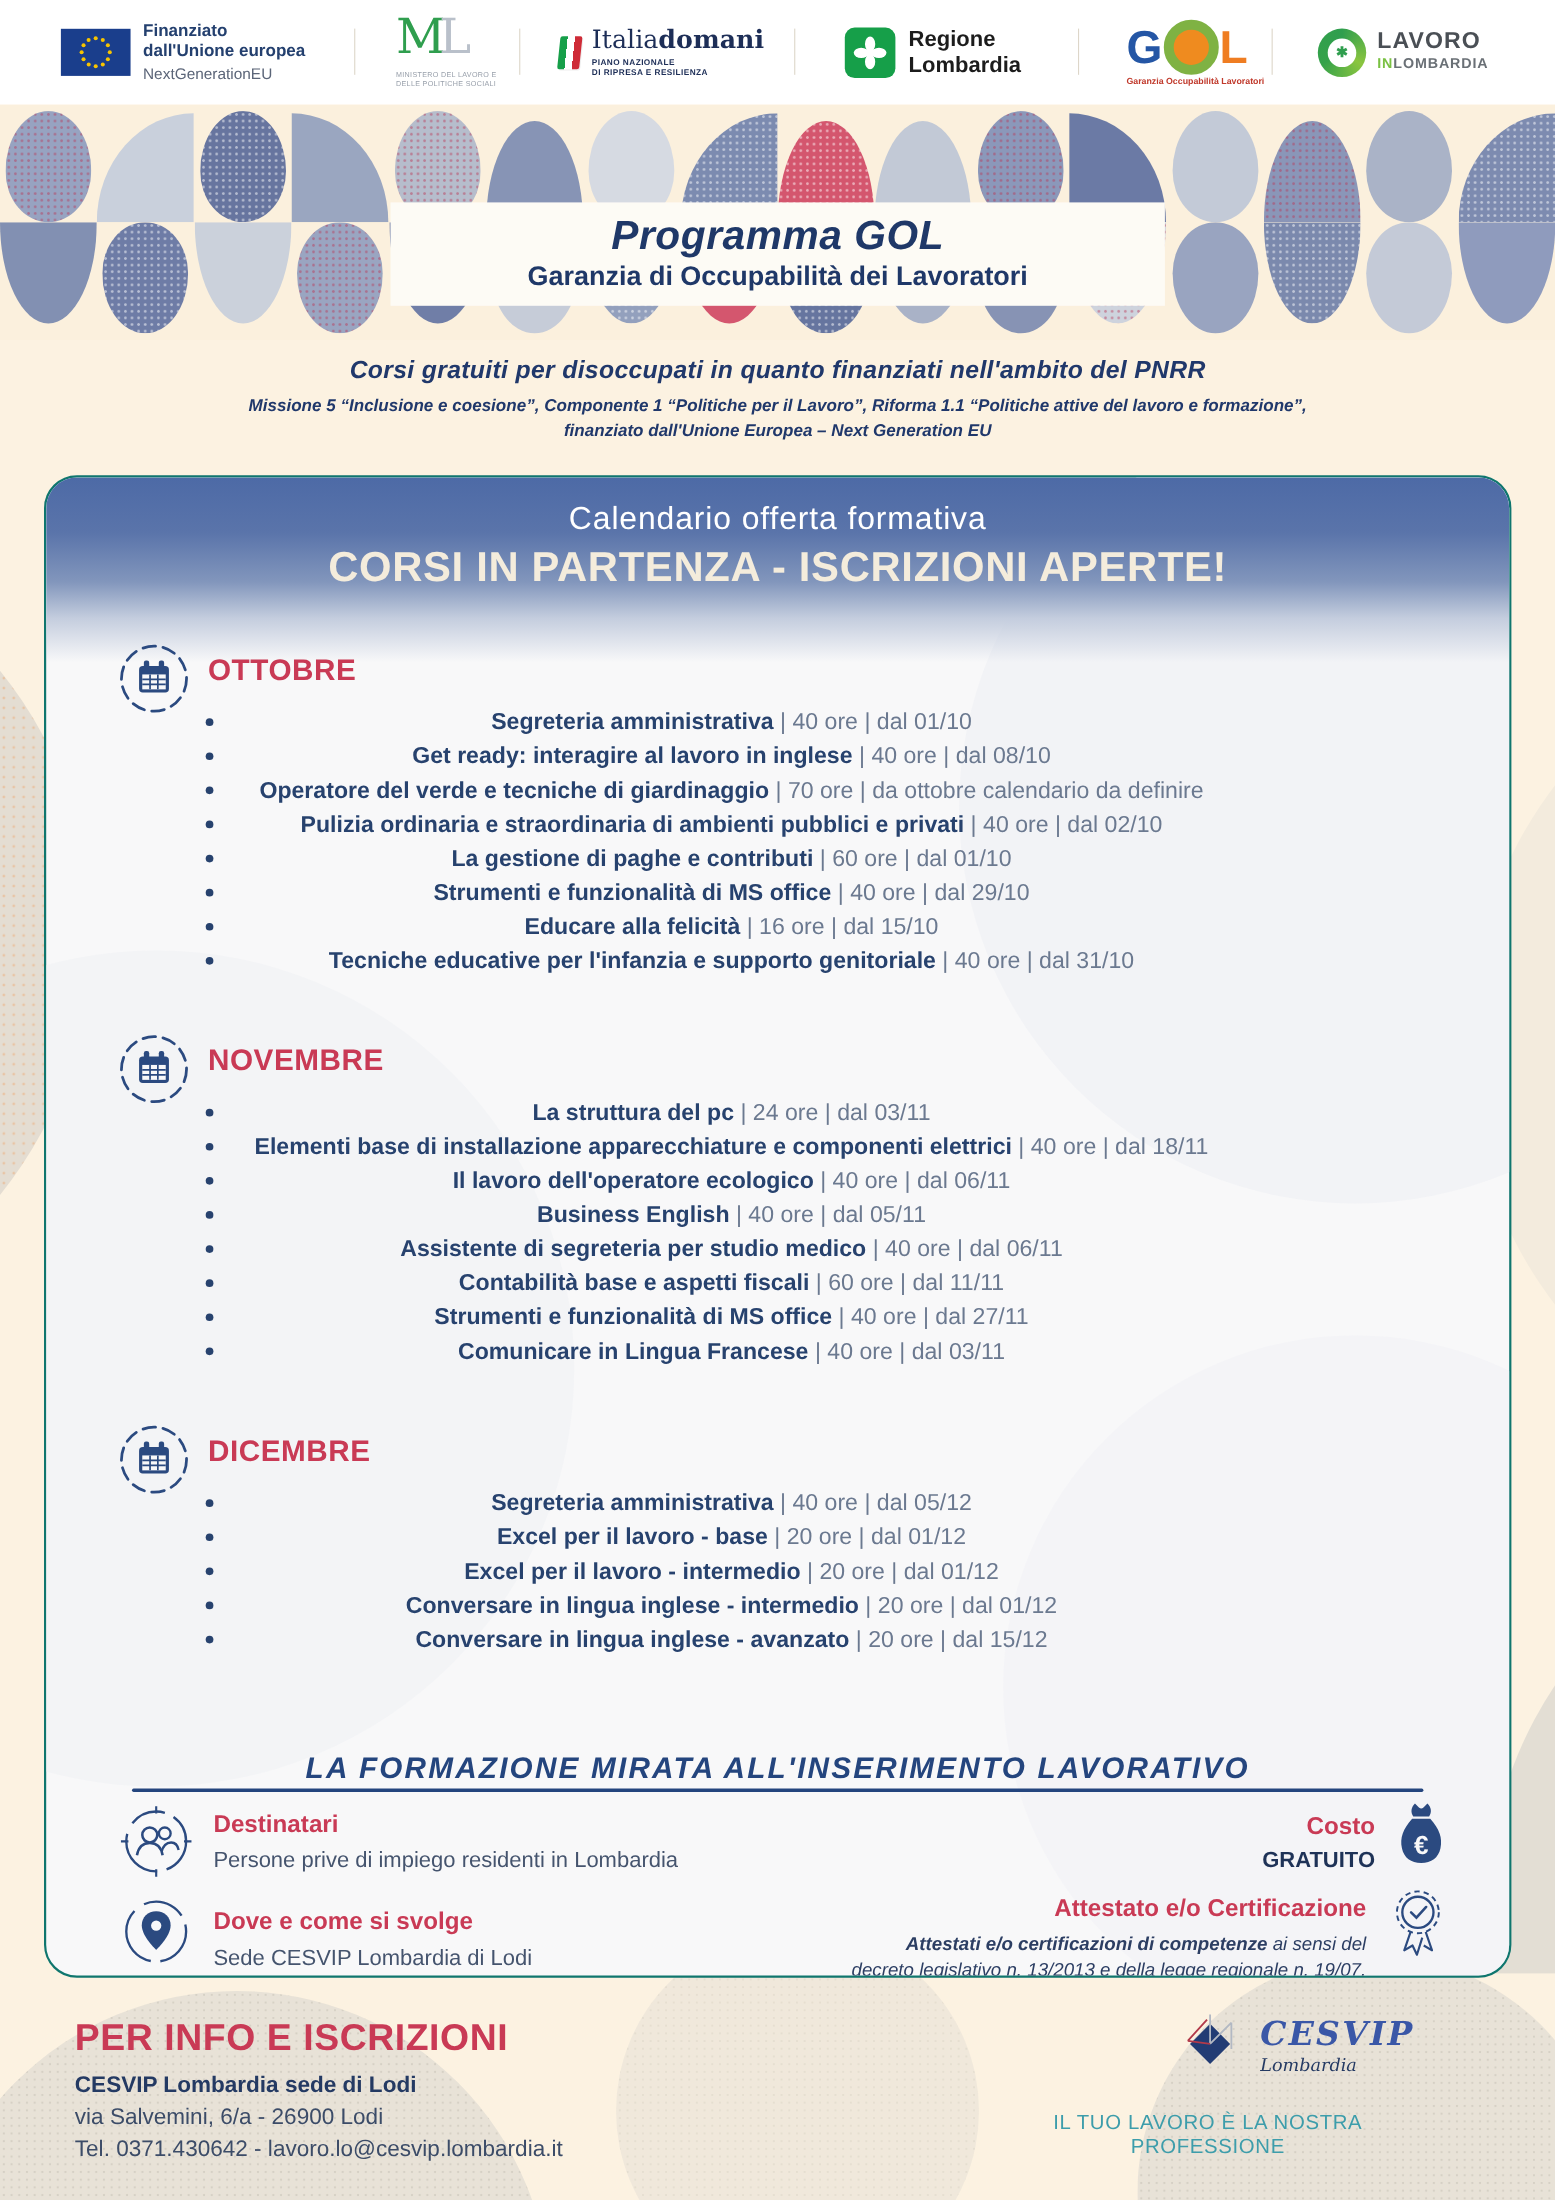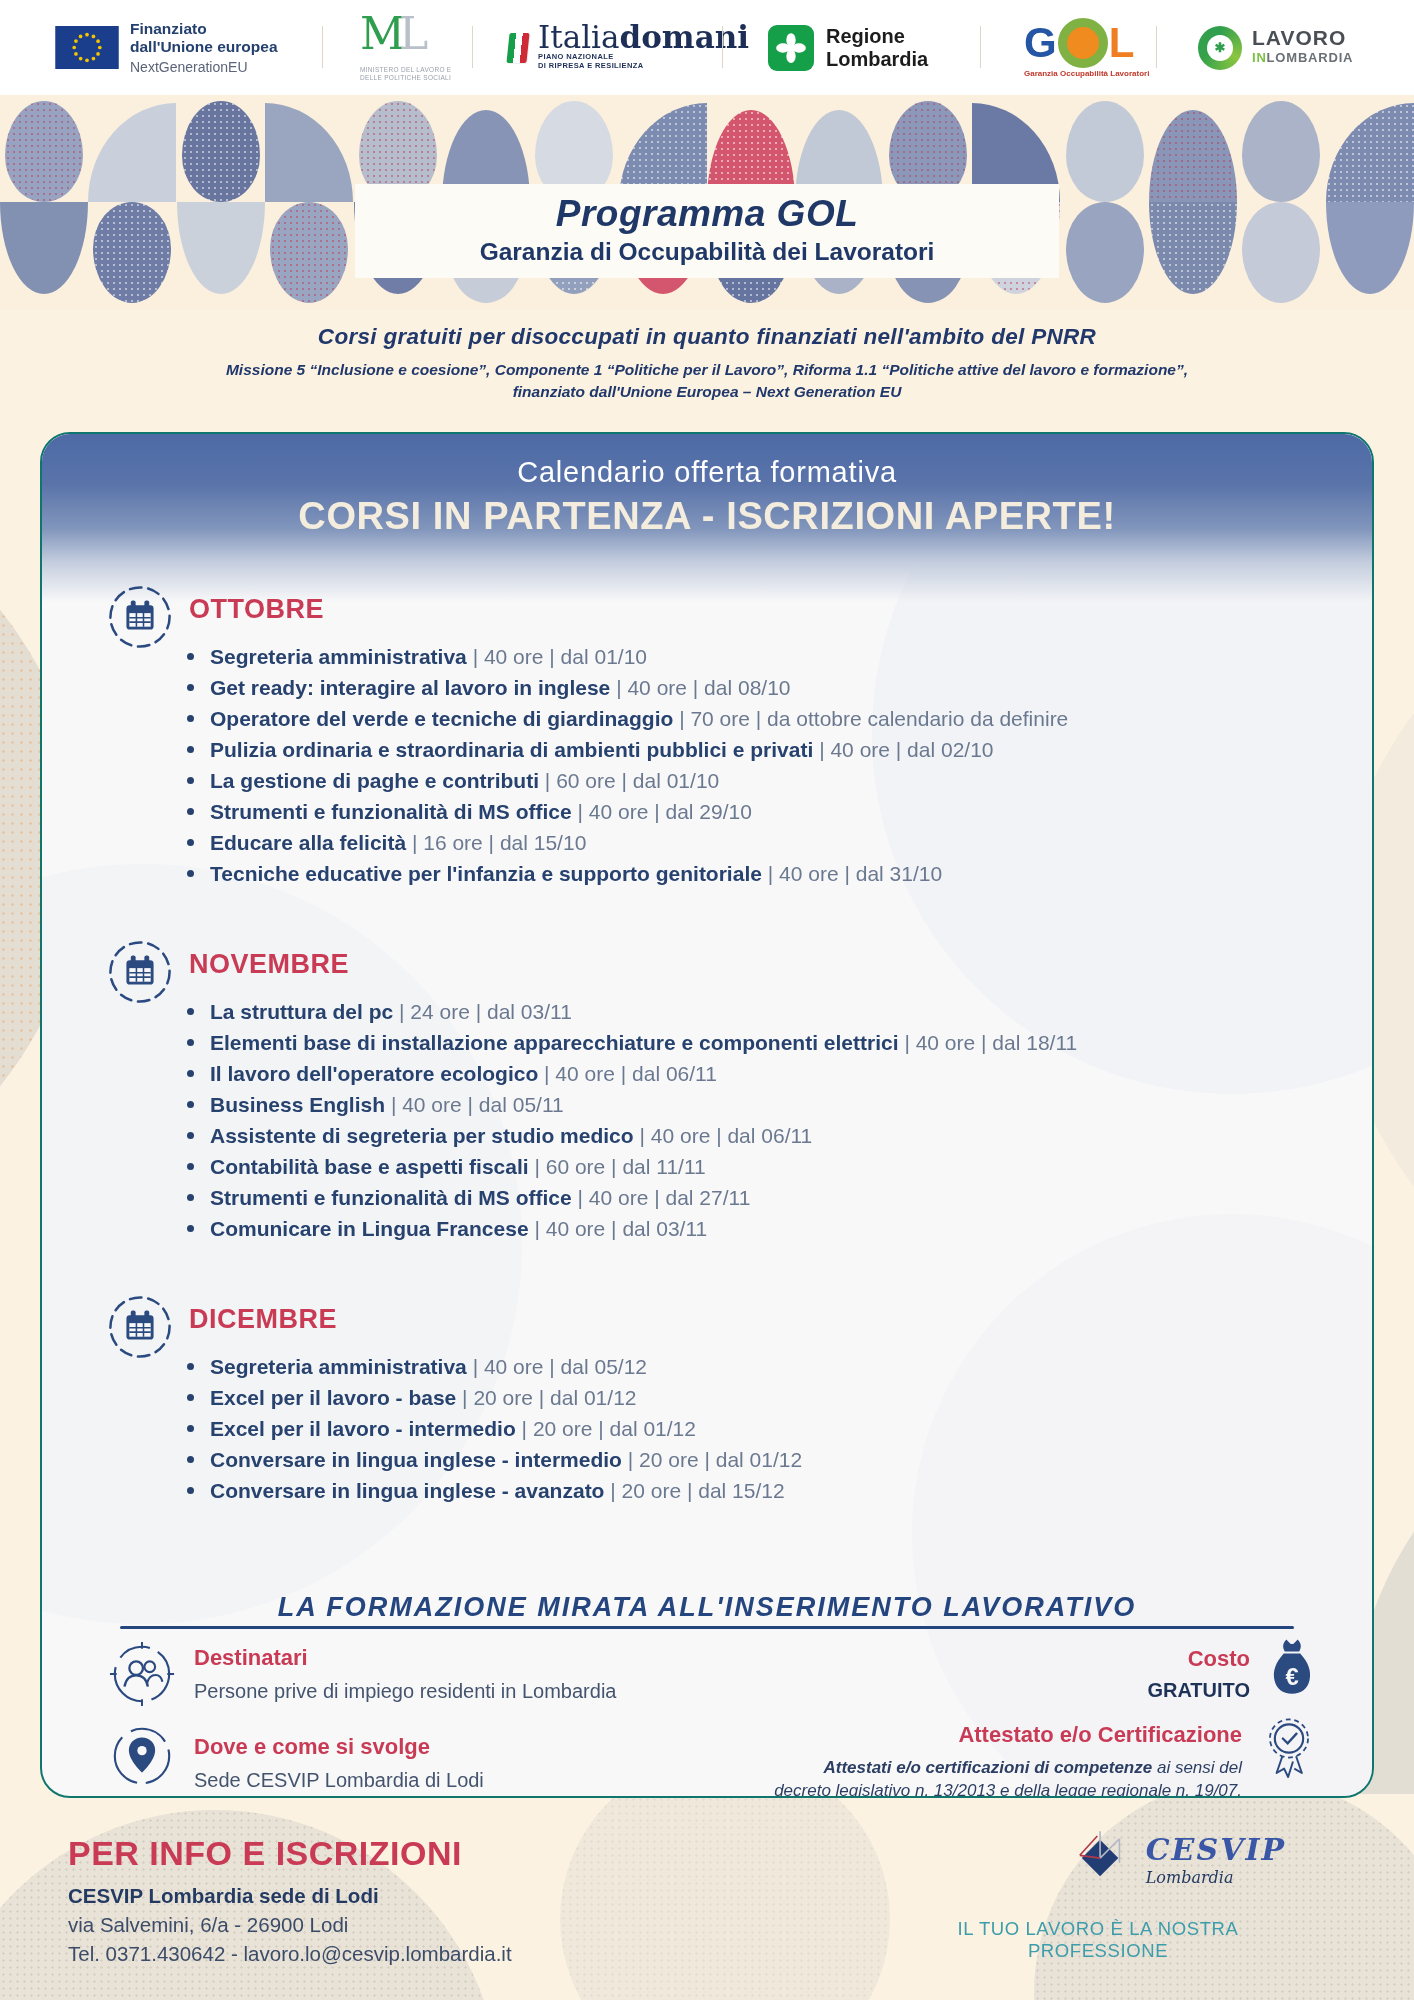--- a/index.html
+++ b/index.html
@@ -12,21 +12,21 @@
   .eu-text{margin-left:11px;line-height:18px;}
   .eu-b{font-size:15.5px;font-weight:700;color:#24406f;}
   .eu-r{font-size:14px;color:#5b6578;margin-top:2px;}
   .ml-mono{font-family:"DejaVu Serif",serif;line-height:40px;}
   .ml-m{font-size:44px;color:#2f9e4e;}
   .ml-l{font-size:44px;color:#b9c0ca;margin-left:-6px;}
   .ml-cap{font-size:6.5px;letter-spacing:.3px;color:#99a0ab;width:92px;margin-top:2px;text-transform:uppercase;line-height:8px;}
   .it-flag{width:20px;height:30px;transform:skewX(-6deg);border-radius:2px;
            background:linear-gradient(90deg,#169f49 0 33%,#ffffff 33% 66%,#ce2b37 66% 100%);box-shadow:1px 1px 0 #eee;}
   .it-text{margin-left:10px;}
-  .it-title{font-family:"DejaVu Serif",serif;font-size:31px;color:#1d2e57;line-height:24px;}
+  .it-title{font-family:"DejaVu Serif",serif;font-size:23px;color:#1d2e57;line-height:24px;}
   .it-title b{font-weight:700;}
   .it-cap{font-size:7.5px;font-weight:700;color:#1d2e57;letter-spacing:.4px;line-height:9px;margin-top:3px;}
   .rl-icon{width:46px;height:46px;border-radius:9px;background:#169f49;display:flex;align-items:center;justify-content:center;}
   .rl-text{margin-left:12px;font-size:20px;font-weight:600;color:#1c1c1c;line-height:23px;}
   .gol-row{display:flex;align-items:center;font-weight:800;}
   .gol-g{font-size:42px;color:#2456a5;}
   .gol-o{width:32px;height:32px;border-radius:50%;border:9px solid #7fb243;background:#ef8b1f;margin:0 1px;}
   .gol-l{font-size:42px;color:#ef7d22;}
   .gol-cap{font-size:8px;font-weight:700;color:#c0392b;margin-top:1px;text-align:right;}
   .lav-ring{width:44px;height:44px;border-radius:50%;background:conic-gradient(#2f9e4e,#8bc53f,#35a24a,#2f9e4e);
@@ -74,21 +74,21 @@
   .wm3{right:-180px;top:780px;width:640px;height:640px;background:#f0f1f5;opacity:.55;}
   .card-head{position:relative;height:168px;z-index:1;text-align:center;
      background:linear-gradient(180deg,#4d6aa6 0px,#5a74aa 50px,#8296bc 95px,#c4cdde 128px,rgba(248,248,249,0) 168px);}
   .ch1{padding-top:22px;font-size:29px;font-weight:300;color:#ffffff;letter-spacing:.8px;}
   .ch2{margin-top:6px;font-size:38px;font-weight:800;color:#f4ecdc;letter-spacing:.6px;}
   
   .month{position:absolute;left:0;width:100%;z-index:2;}
   .month-head{display:flex;align-items:flex-start;padding-left:66px;}
   .cal-svg{width:64px;height:64px;flex:0 0 64px;}
   .month-title{margin:9px 0 0 17px;font-size:27px;font-weight:800;color:#c93a55;letter-spacing:.5px;}
-  .course-list{list-style:none;margin:-8px 0 0;padding:0 252px 0 168px;}
+  .course-list{list-style:none;margin:-8px 0 0;padding:0 252px 0 168px;text-align:center;}
   .course-list li{position:relative;font-size:21px;line-height:31px;color:#6b7990;}
   .course-list li::before{content:"";position:absolute;left:-23px;top:12px;width:7px;height:7px;border-radius:50%;background:#27426e;}
   .course-list li b{color:#27426e;font-weight:700;}
   
   .formazione{position:absolute;top:1158px;left:0;width:100%;text-align:center;z-index:2;
      font-size:27px;font-weight:800;font-style:italic;color:#24457e;letter-spacing:2px;}
   .form-hr{position:absolute;top:1192px;left:78px;right:78px;height:3px;background:#24457e;border-radius:2px;z-index:2;}
   
   .info{position:absolute;display:flex;z-index:2;}
   .info .icon-wrap{flex:0 0 auto;}

